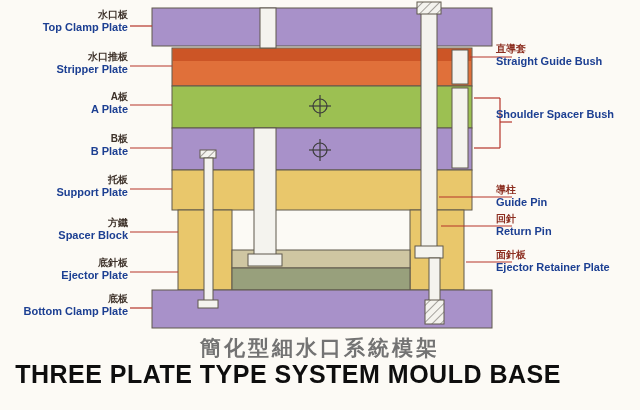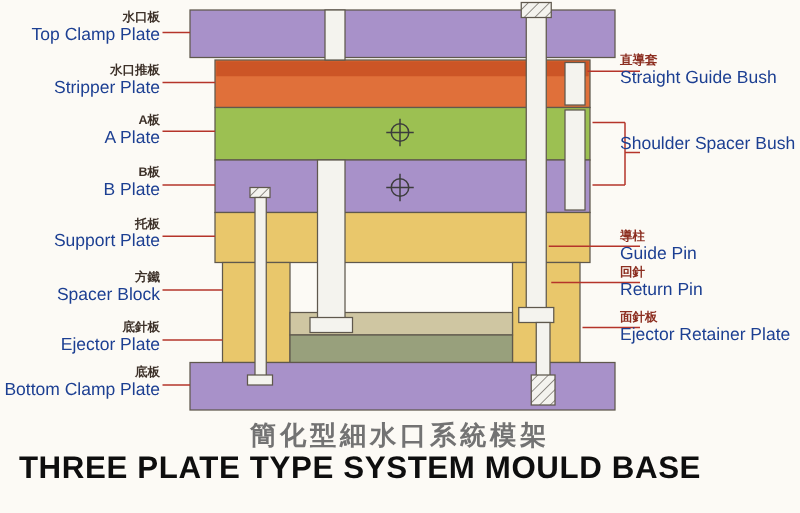--- a/index.html
+++ b/index.html
@@ -6,21 +6,21 @@
   #stage{
     position:relative;width:640px;height:410px;background:#fcfaf5;overflow:hidden;
     font-family:"Liberation Sans","DejaVu Sans",sans-serif;
   }
   #diagram{position:absolute;left:0;top:0;}
   .lbl{position:absolute;line-height:13px;}
   .lbl.left{left:0;width:128px;text-align:right;padding-right:3px;}
   .lbl.right{left:496px;width:126px;text-align:left;}
   .lbl .zh{font-size:10px;font-weight:bold;color:#3d3129;}
   .lbl.right .zh{color:#8c2e20;}
-  .lbl .en{font-size:14px;font-weight:normal;color:#1c3f92;white-space:nowrap;}
+  .lbl .en{font-size:11px;font-weight:bold;color:#1c3f92;white-space:nowrap;}
   .title-zh{position:absolute;top:334px;left:0;width:640px;text-align:center;
     font-size:21px;font-weight:bold;color:#737373;letter-spacing:3px;}
   .title-en{position:absolute;top:360px;left:0;width:576px;text-align:center;
     font-size:25px;font-weight:bold;color:#0e0e0e;letter-spacing:0.5px;}
 </style>
 </head>
 <body>
 
 <div id="stage">
 

